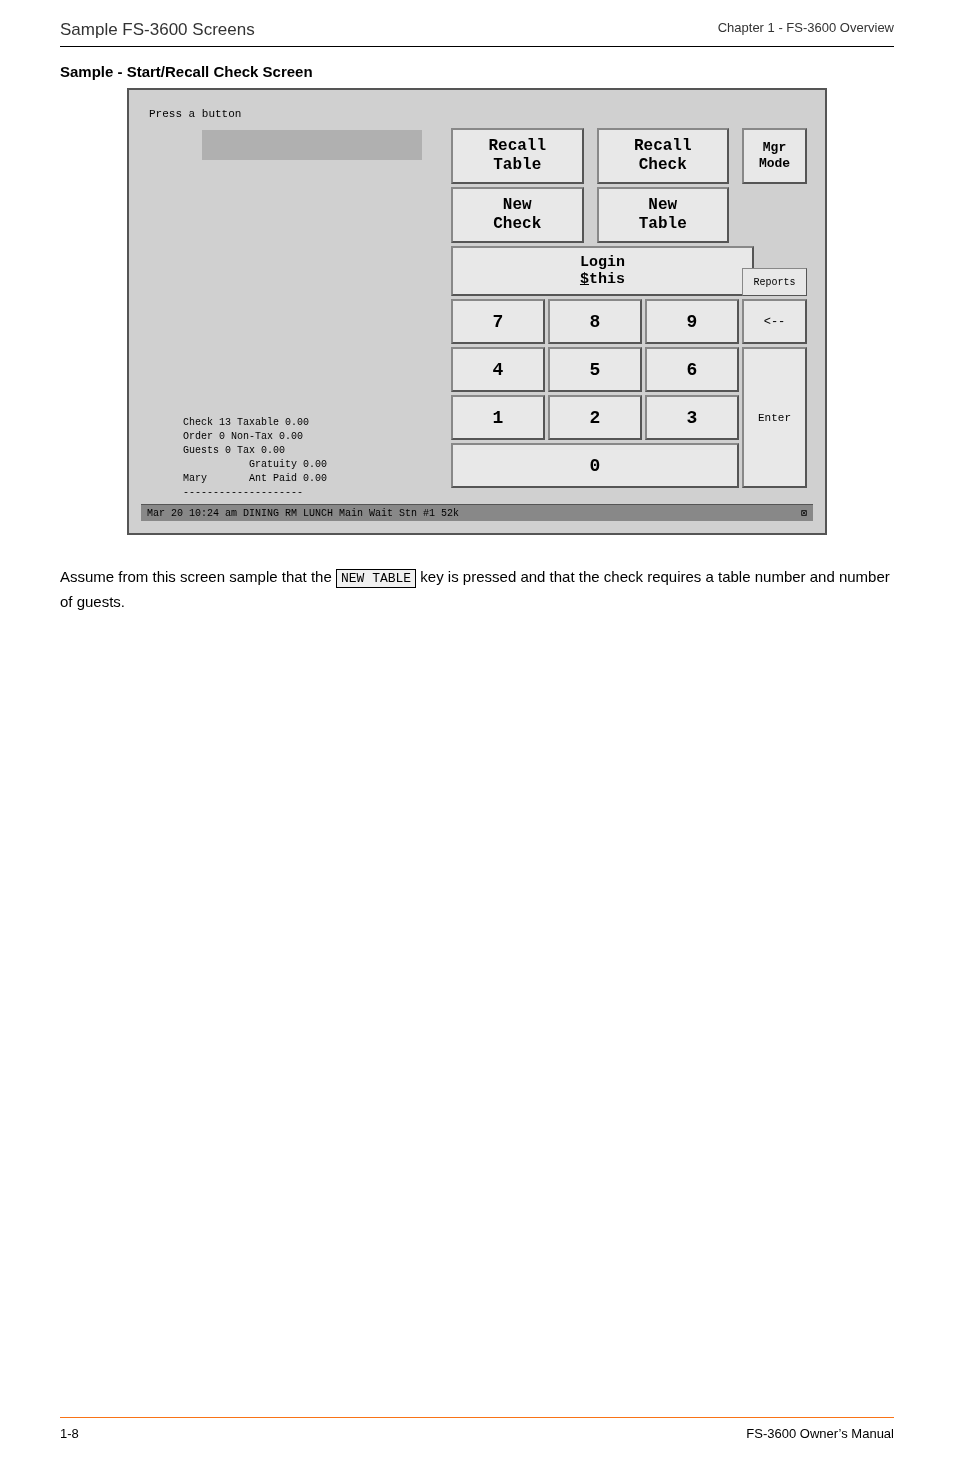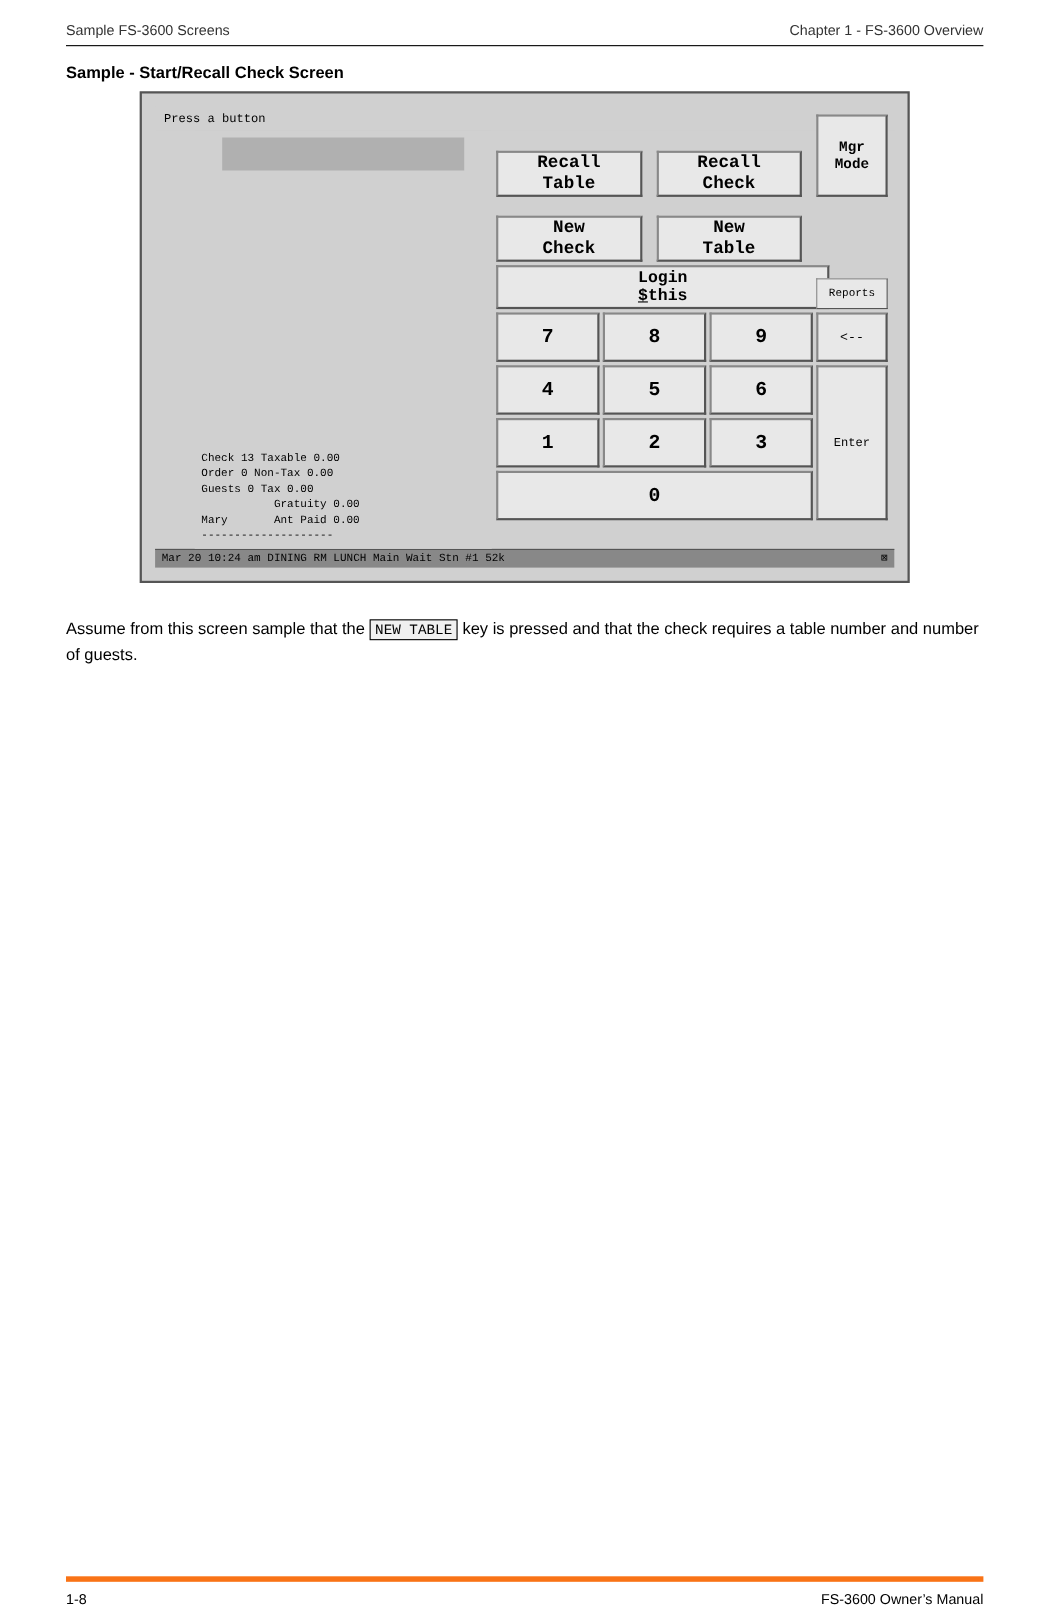--- a/index.html
+++ b/index.html
@@ -21,21 +21,21 @@
     .page-header {
       display: flex;
       justify-content: space-between;
       align-items: flex-start;
       padding-bottom: 6px;
       border-bottom: 1px solid #000;
       margin-bottom: 16px;
     }
 
     .page-header-left {
-      font-size: 13px;
+      font-size: 17px;
       color: #333;
     }
 
     .page-header-right {
       font-size: 13px;
       color: #333;
     }
 
     .section-title {
       font-size: 15px;
@@ -109,21 +109,20 @@
       display: flex;
       flex-direction: column;
       padding: 4px 6px 4px 4px;
       gap: 3px;
     }
 
     .keypad-top-row {
       display: flex;
       gap: 13px;
       height: 56px;
-      align-items: flex-end;
     }
 
     .keypad-mid-section {
       display: flex;
       gap: 3px;
     }
 
     .keypad-main {
       flex: 1;
       display: flex;
@@ -227,21 +226,21 @@
       border: 2px solid #888;
       border-right-color: #555;
       border-bottom-color: #555;
       display: flex;
       align-items: center;
       justify-content: center;
     }
 
     .login-screen-btn {
       flex: 1;
-      height: 40px;
+      height: 50px;
       font-size: 15px;
       font-weight: bold;
       text-align: center;
       background: #e8e8e8;
       border: 2px solid #888;
       border-right-color: #555;
       border-bottom-color: #555;
       display: flex;
       align-items: center;
       justify-content: center;
@@ -393,16 +392,16 @@
   <div class="description-text">
     <span>Assume from this screen sample that the</span>
     <span> </span>
     <span class="inline-key">NEW TABLE</span>
     <span> </span>
     <span>key is pressed and that the check requires a table number and number of guests.</span>
   </div>
 
 </div>
 
-<div style="position:fixed; bottom:14px; left:60px; right:60px; display:flex; justify-content:space-between; border-top:5px solid #f97316; padding-top:8px; font-size:13px; background:#fff;">
+<div style="position:fixed; bottom:34px; left:60px; right:60px; display:flex; justify-content:space-between; border-top:1px solid #f97316; padding-top:8px; font-size:13px; background:#fff;">
   <span>1-8</span>
   <span>FS-3600 Owner’s Manual</span>
 </div>
 
 </body></html>

